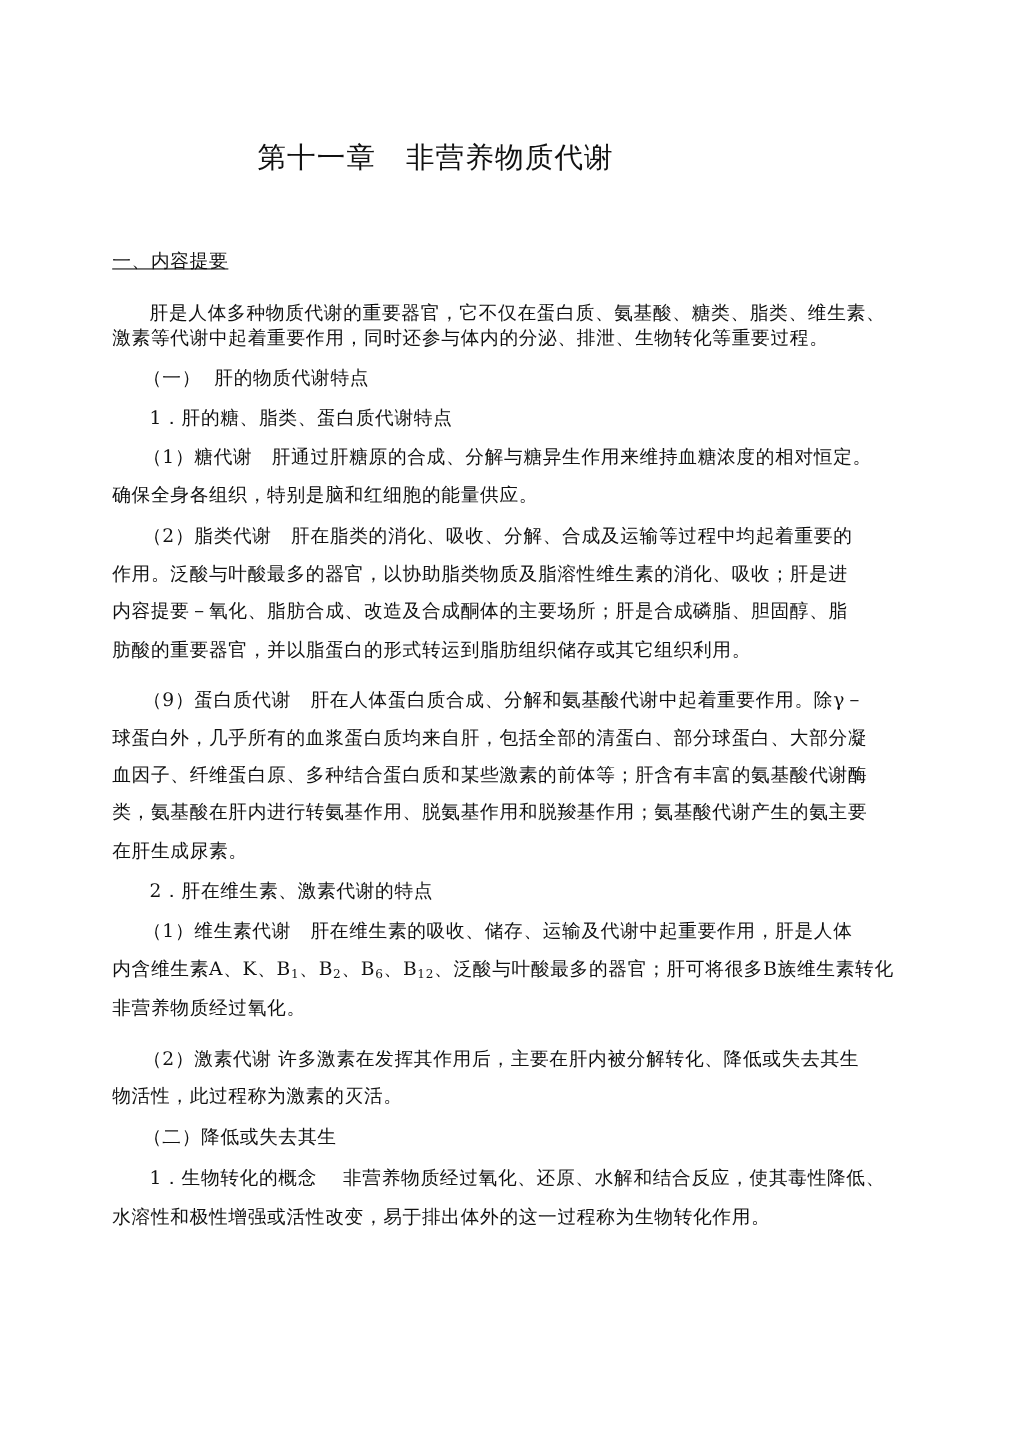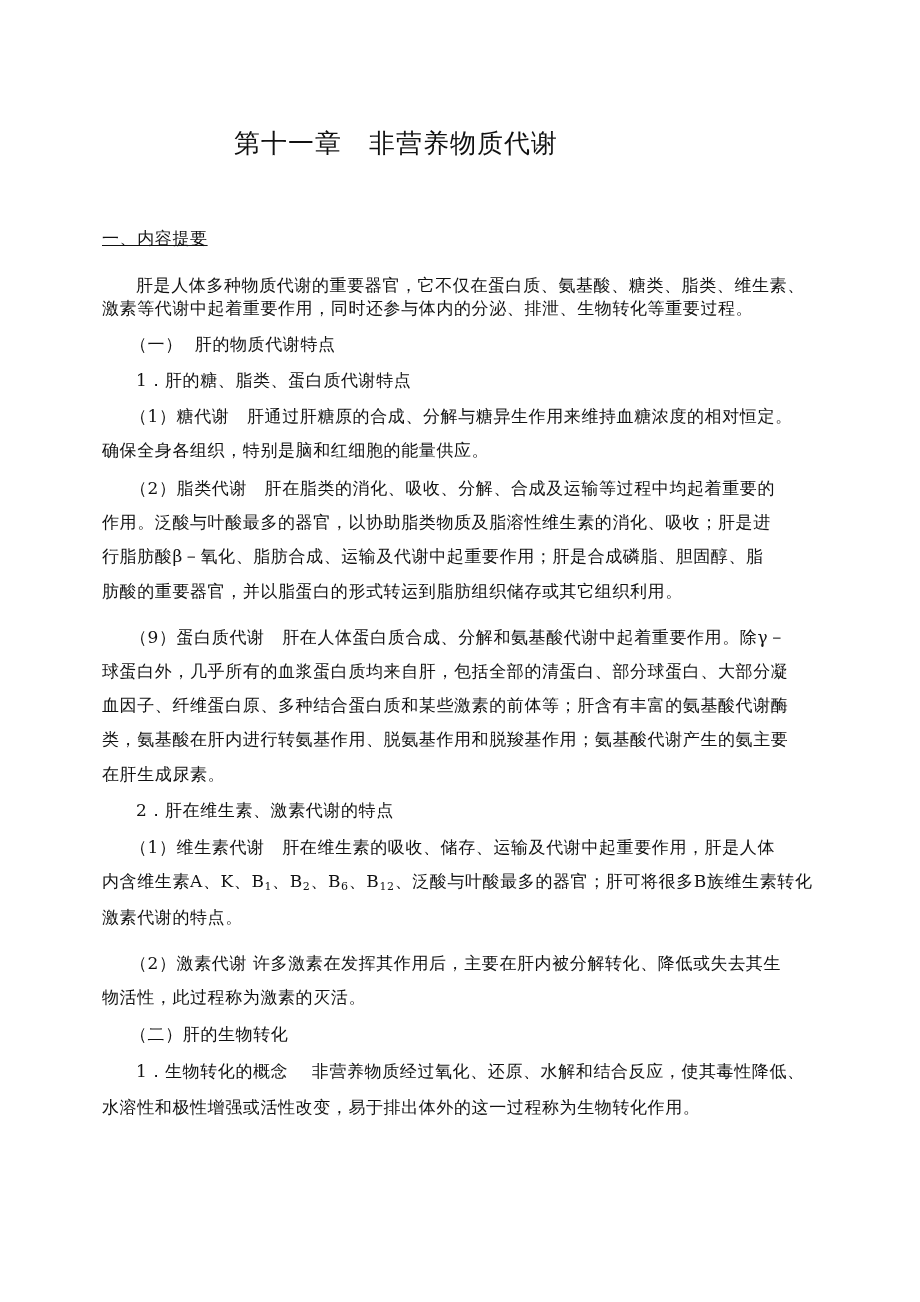--- a/index.html
+++ b/index.html
@@ -27,30 +27,30 @@
   <div id="lines">
       <div class="line" style="left: 102px; top: 227px; text-decoration: underline;">一、内容提要</div>
       <div class="line" style="left: 136px; top: 263px; margin-top: 11px;">肝是人体多种物质代谢的重要器官，它不仅在蛋白质、氨基酸、糖类、脂类、维生素、</div>
       <div class="line" style="left: 102px; top: 297px;">激素等代谢中起着重要作用，同时还参与体内的分泌、排泄、生物转化等重要过程。</div>
       <div class="line" style="left: 130px; top: 333px;">（一）  肝的物质代谢特点</div>
       <div class="line" style="left: 136px; top: 369px;">1．肝的糖、脂类、蛋白质代谢特点</div>
       <div class="line" style="left: 130px; top: 405px;">（1）糖代谢　肝通过肝糖原的合成、分解与糖异生作用来维持血糖浓度的相对恒定。</div>
       <div class="line" style="left: 102px; top: 439px;">确保全身各组织，特别是脑和红细胞的能量供应。</div>
       <div class="line" style="left: 130px; top: 477px;">（2）脂类代谢　肝在脂类的消化、吸收、分解、合成及运输等过程中均起着重要的</div>
       <div class="line" style="left: 102px; top: 511px;">作用。泛酸与叶酸最多的器官，以协助脂类物质及脂溶性维生素的消化、吸收；肝是进</div>
-      <div class="line" style="left: 102px; top: 545px;">行脂肪酸β－氧化、脂肪合成、运输及代谢中起重要作用；肝是合成磷脂、胆固醇、脂</div>
+      <div class="line" style="left: 102px; top: 545px;">内容提要－氧化、脂肪合成、改造及合成酮体的主要场所；肝是合成磷脂、胆固醇、脂</div>
       <div class="line" style="left: 102px; top: 580px;">肪酸的重要器官，并以脂蛋白的形式转运到脂肪组织储存或其它组织利用。</div>
       <div class="line" style="left: 130px; top: 626px;">（9）蛋白质代谢　肝在人体蛋白质合成、分解和氨基酸代谢中起着重要作用。除γ－</div>
       <div class="line" style="left: 102px; top: 660px;">球蛋白外，几乎所有的血浆蛋白质均来自肝，包括全部的清蛋白、部分球蛋白、大部分凝</div>
       <div class="line" style="left: 102px; top: 694px;">血因子、纤维蛋白原、多种结合蛋白质和某些激素的前体等；肝含有丰富的氨基酸代谢酶</div>
       <div class="line" style="left: 102px; top: 728px;">类，氨基酸在肝内进行转氨基作用、脱氨基作用和脱羧基作用；氨基酸代谢产生的氨主要</div>
       <div class="line" style="left: 102px; top: 763px;">在肝生成尿素。</div>
       <div class="line" style="left: 136px; top: 799px;">2．肝在维生素、激素代谢的特点</div>
       <div class="line" style="left: 130px; top: 836px;">（1）维生素代谢　肝在维生素的吸收、储存、运输及代谢中起重要作用，肝是人体</div>
       <div class="line" style="left: 102px; top: 870px;">内含维生素A、K、B<sub>1</sub>、B<sub>2</sub>、B<sub>6</sub>、B<sub>12</sub>、泛酸与叶酸最多的器官；肝可将很多B族维生素转化</div>
-      <div class="line" style="left: 102px; top: 906px;">激素代谢的特点。</div>
+      <div class="line" style="left: 102px; top: 906px;">非营养物质经过氧化。</div>
       <div class="line" style="left: 130px; top: 952px;">（2）激素代谢 许多激素在发挥其作用后，主要在肝内被分解转化、降低或失去其生</div>
       <div class="line" style="left: 102px; top: 986px;">物活性，此过程称为激素的灭活。</div>
-      <div class="line" style="left: 130px; top: 1023px;">（二）肝的生物转化</div>
+      <div class="line" style="left: 130px; top: 1023px;">（二）降低或失去其生</div>
       <div class="line" style="left: 136px; top: 1060px;">1．生物转化的概念　 非营养物质经过氧化、还原、水解和结合反应，使其毒性降低、</div>
       <div class="line" style="left: 102px; top: 1096px;">水溶性和极性增强或活性改变，易于排出体外的这一过程称为生物转化作用。</div>
     </div>
 </div>
 
 </body></html>

